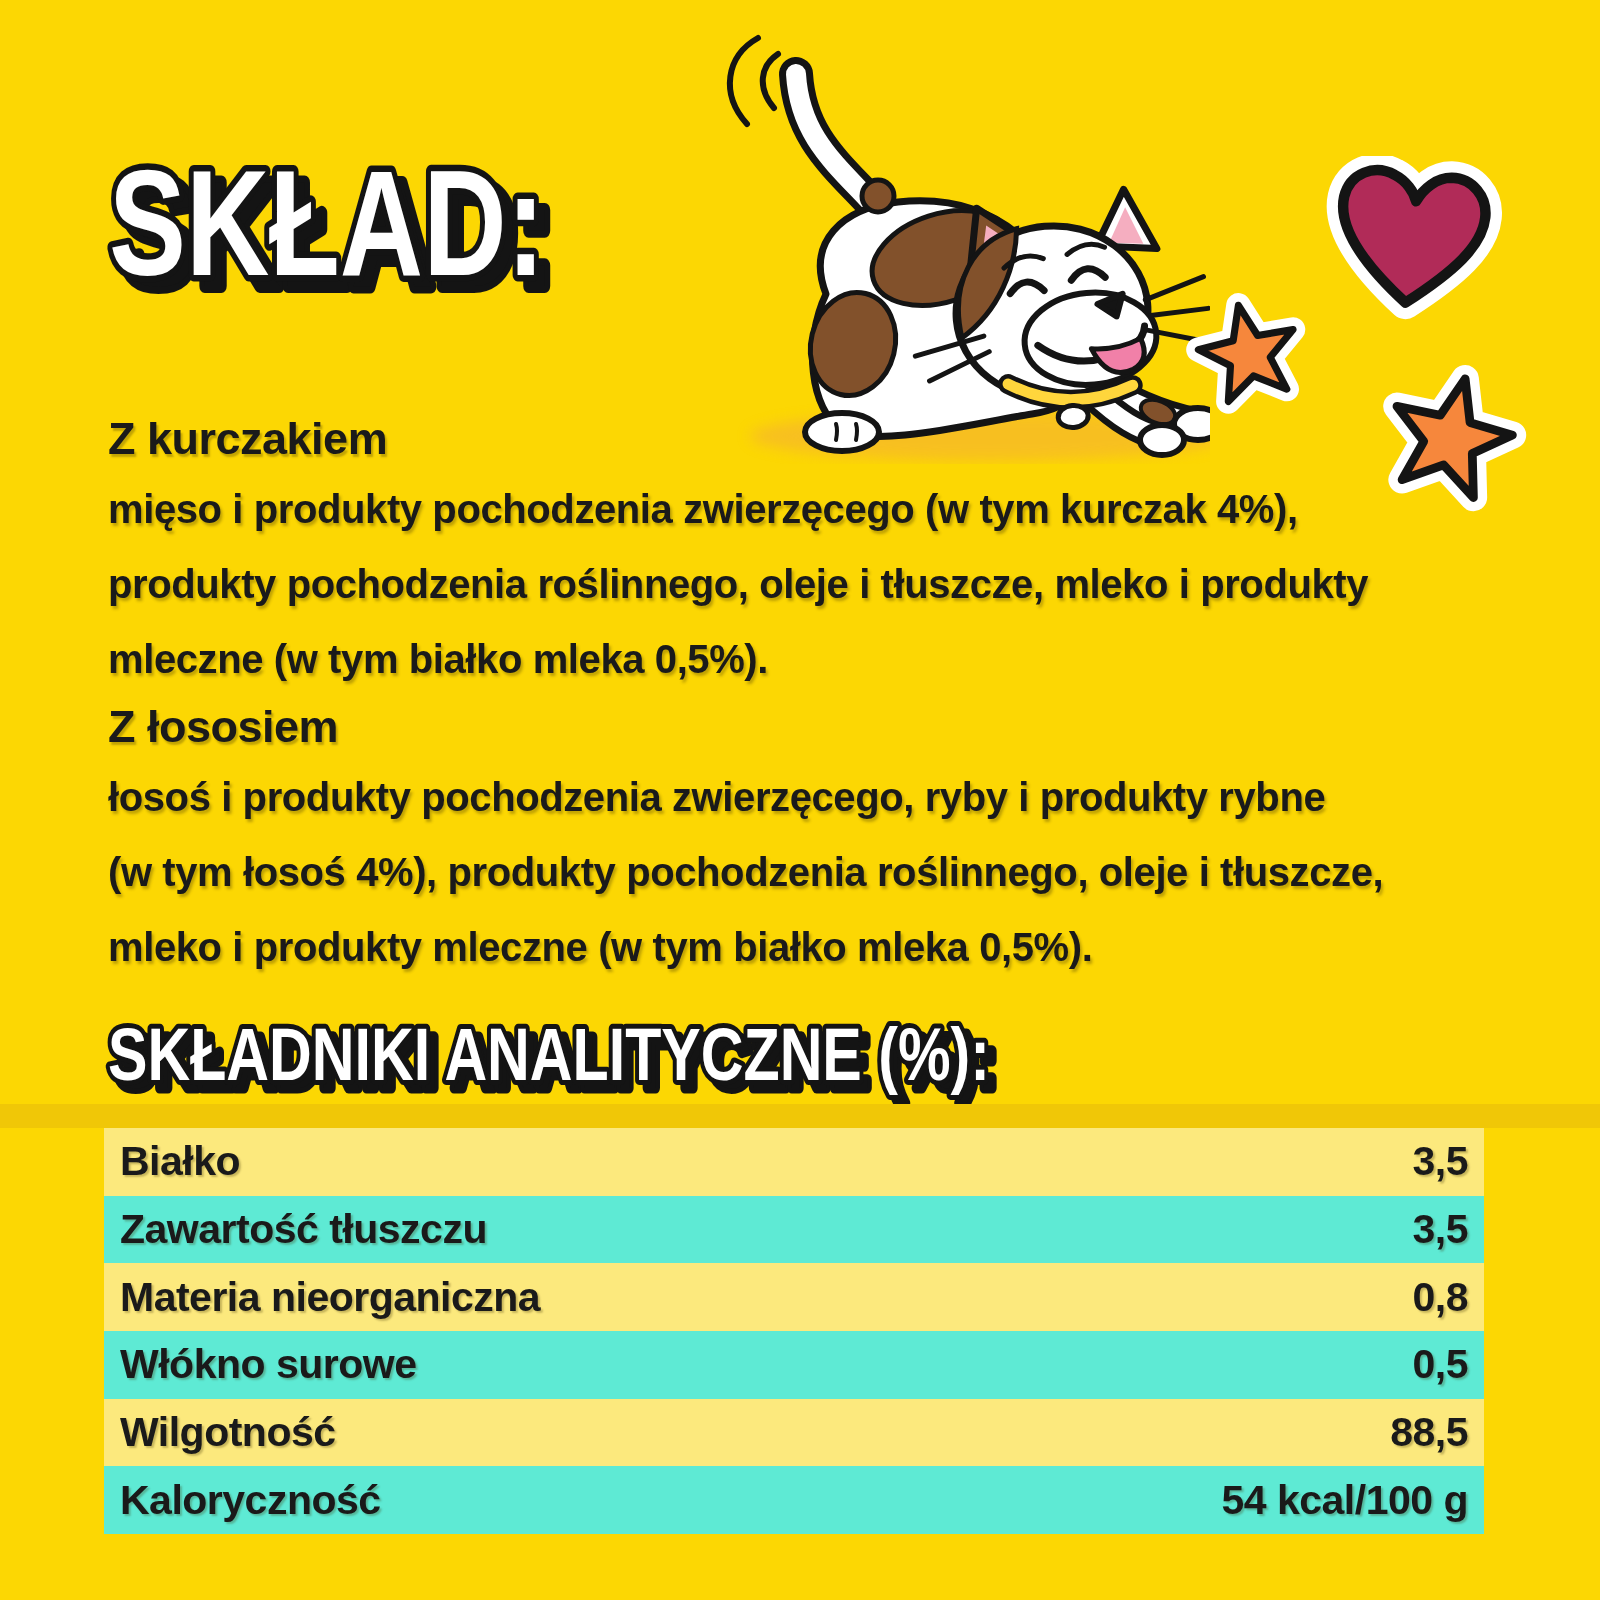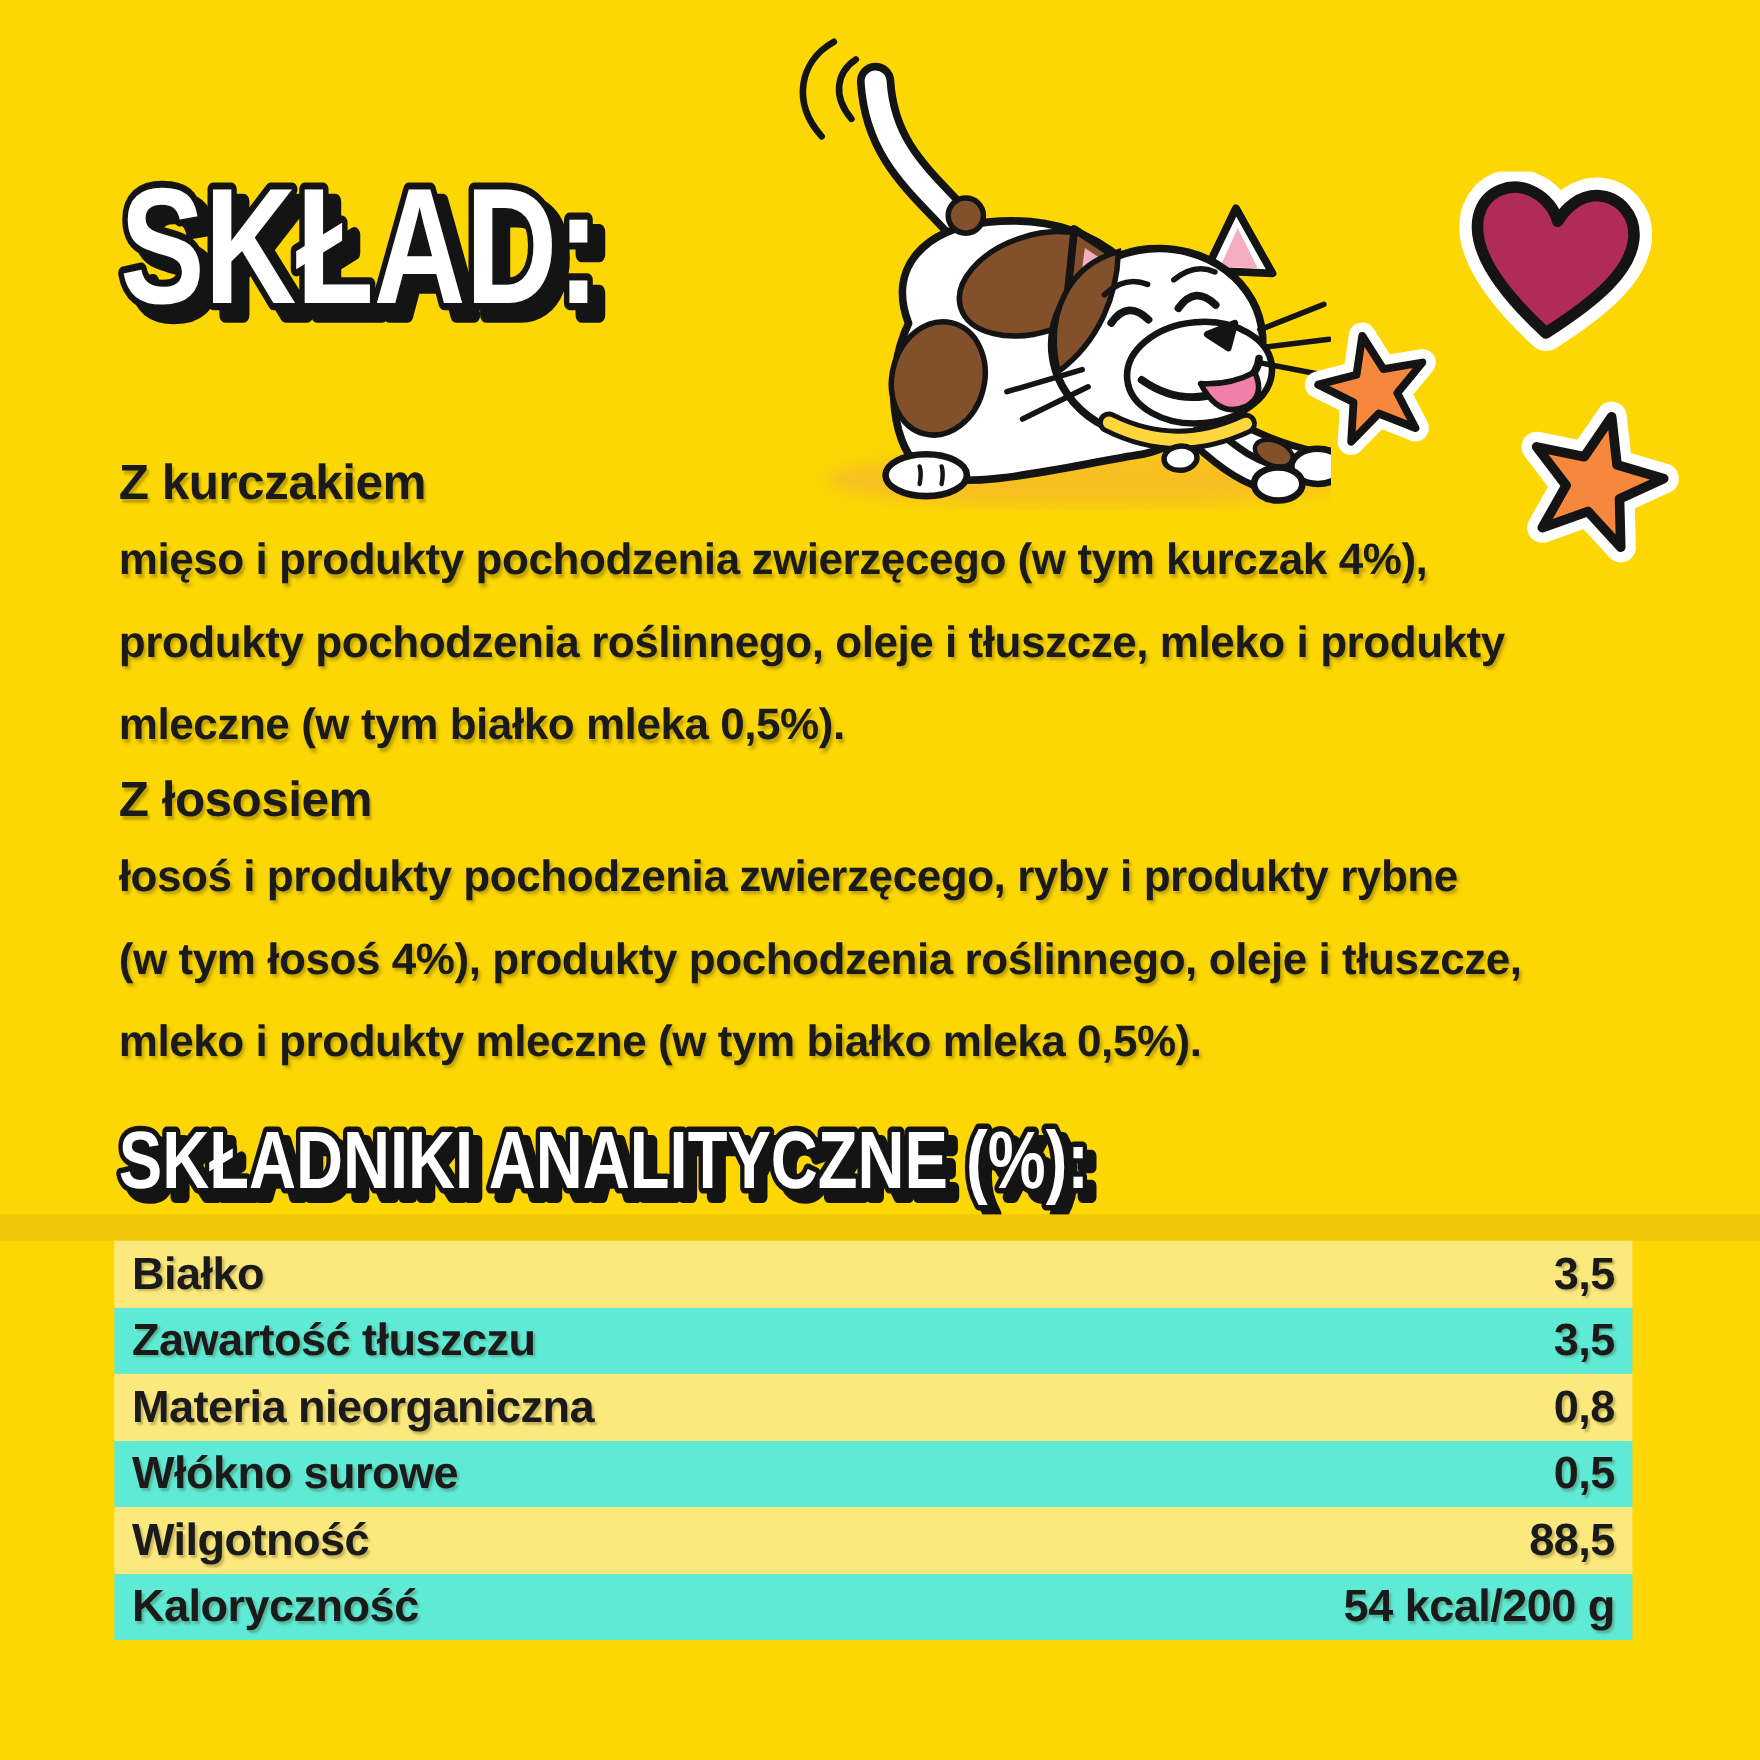--- a/index.html
+++ b/index.html
@@ -29,21 +29,21 @@
   .body-line{
     font-size:40px;font-weight:bold;letter-spacing:-0.4px;
     line-height:59px;white-space:nowrap;
     text-shadow:2px 3px 3px rgba(60,45,0,.32);
     margin-top:16px;
   }
 
   .seam-band{left:0;top:1104px;width:1600px;height:24px;background:#F0C707;}
 
   .table{
-    left:104px;top:1128px;width:1380px;height:363px;
+    left:104px;top:1128px;width:1380px;height:406px;
     display:flex;flex-direction:column;
   }
   .row{
     flex:1;display:flex;align-items:center;justify-content:space-between;
     padding:0 16px;
   }
   .row.alt{background:#FCE97D;}
   .row.plain{background:#5eead4;}
   .row-label,.row-value{
     font-size:41px;font-weight:bold;letter-spacing:-0.5px;
@@ -166,15 +166,15 @@
   <div class="row plain">
     <span class="row-label">Włókno surowe</span>
     <span class="row-value">0,5</span>
   </div>
   <div class="row alt">
     <span class="row-label">Wilgotność</span>
     <span class="row-value">88,5</span>
   </div>
   <div class="row plain">
     <span class="row-label">Kaloryczność</span>
-    <span class="row-value">54 kcal/200 g</span>
+    <span class="row-value">54 kcal/100 g</span>
   </div>
 </div>
 
 </body></html>

